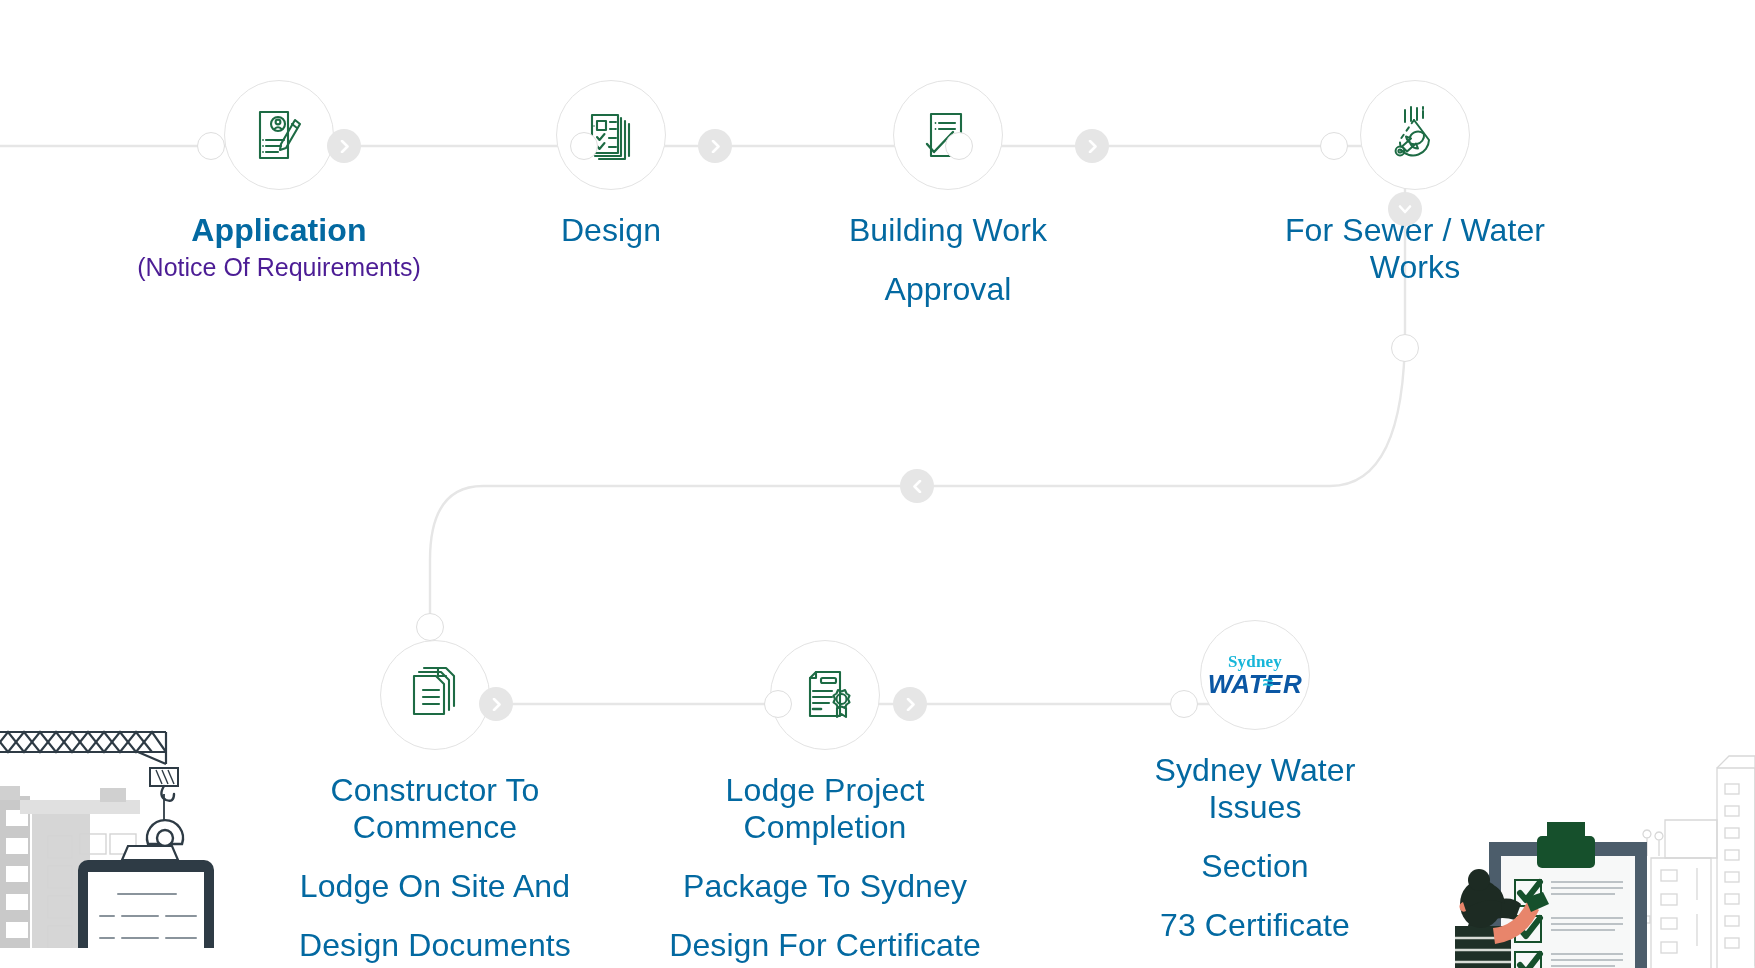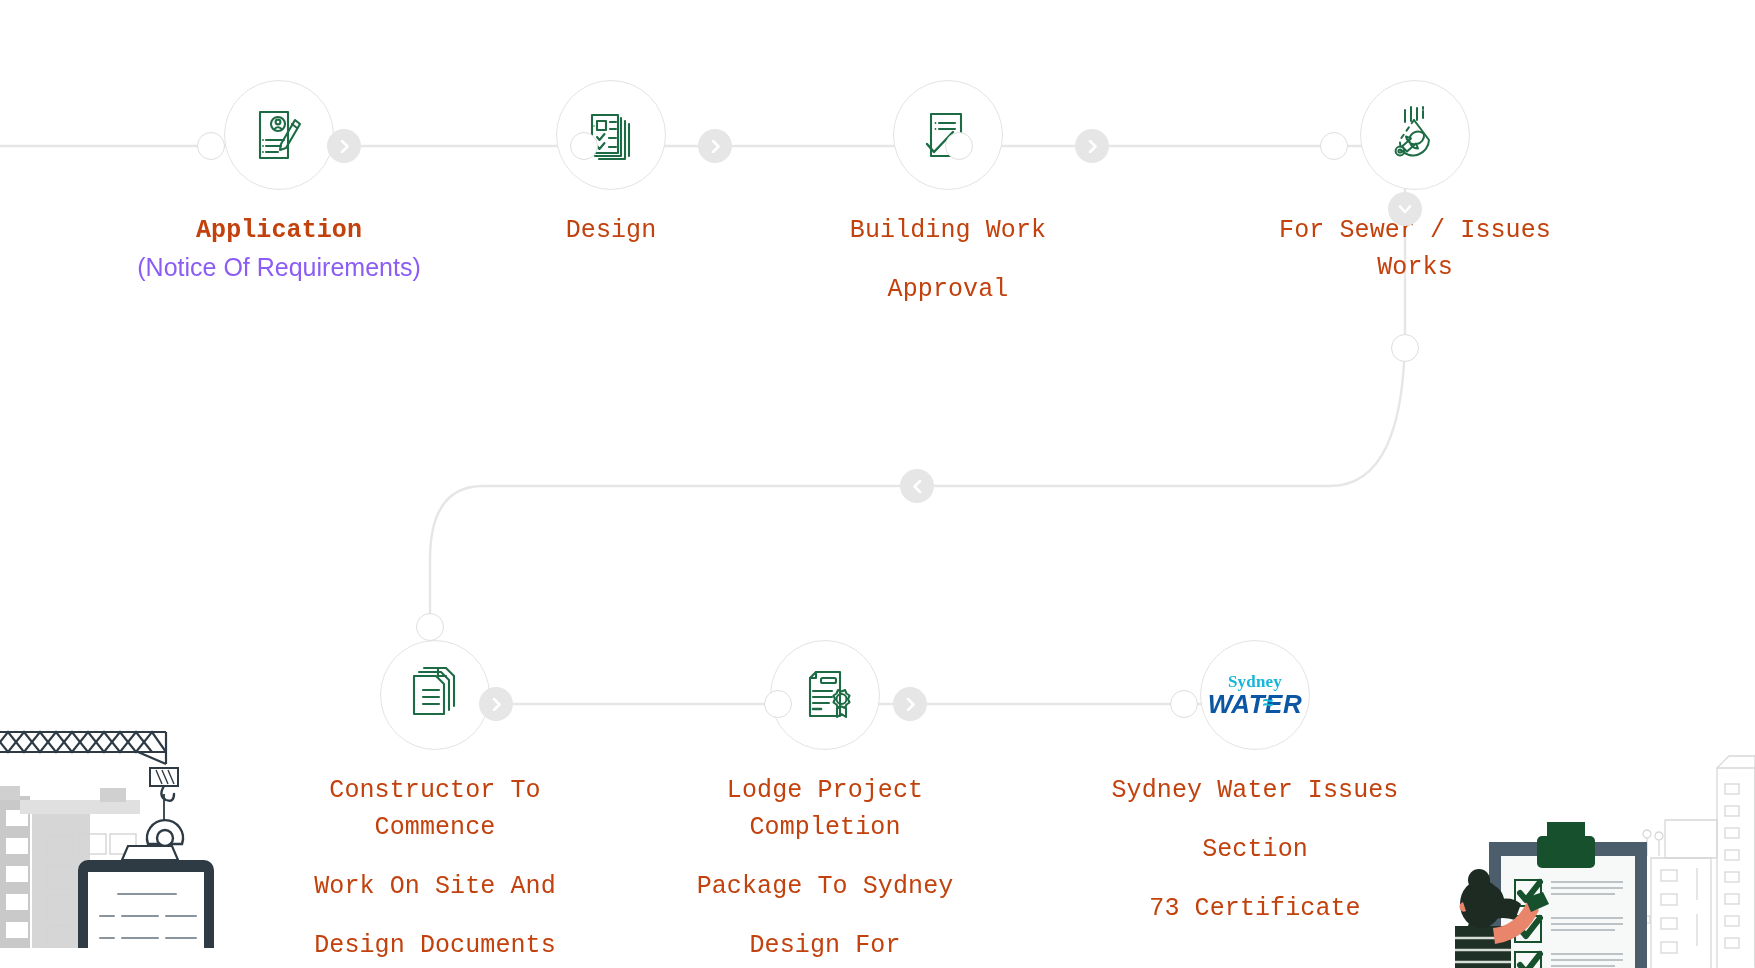--- a/index.html
+++ b/index.html
@@ -27,32 +27,31 @@
     margin: 0 auto;
     border: 1.5px solid #e3e3e3;
     border-radius: 50%;
     background: #ffffff;
     display: flex; align-items: center; justify-content: center;
   }
   .circle svg { display:block; }
 
   .label {
     margin-top: 22px;
-    font-size: 25px;
+    font-size: 32px;
     line-height: 37px;
-    color: #c2410c;
+    color: #0369a1;
     font-weight: 400;
     letter-spacing: 0.1px;
-    font-family: Liberation Mono, monospace;
   }
   .label.bold { font-weight: 700; }
   .sub {
     font-size: 25px;
     line-height: 37px;
-    color: #8b5cf6;
+    color: #4c1d95;
     font-weight: 400;
   }
 
   .hub {
     position: absolute;
     width: 28px; height: 28px;
     border: 1.5px solid #dedede;
     border-radius: 50%;
     background: #fff;
     z-index: 4;
@@ -328,39 +327,39 @@
             <line x1="39" y1="7" x2="39" y2="14"></line>
             <line x1="39" y1="3" x2="39" y2="5"></line>
             <path d="M30 16 L45 36 a16 16 0 0 1 -28 10"></path>
             <path d="M30 16 L16 36 a16 16 0 0 0 4 12" stroke-dasharray="4 5"></path>
             <path d="M40 30 a8.5 8.5 0 1 0 -6 14.5 l-2 -5 l-9 8 l-5 -5 l9 -8 l-5 -2 a8.5 8.5 0 0 0 18 -2.5"></path>
             <circle cx="16" cy="47" r="4.4"></circle>
             <circle cx="16" cy="47" r="1.6"></circle>
           </g>
         </svg>
       </div>
-      <div class="label">For Sewer / Issues Works</div>
+      <div class="label">For Sewer / Water Works</div>
     </div>
 
     <div class="step" style="left:270px;top:640px;width:330px">
       <div class="circle">
         <svg width="62" height="62" viewBox="0 0 62 62">
           <g fill="none" stroke="#1d6b44" stroke-width="2.1" stroke-linecap="round" stroke-linejoin="round">
             <path d="M10 12 h22 l8 8 v30 h-30 z"></path>
             <path d="M15 8 h22 l8 8 v30"></path>
             <path d="M20 4 h22 l8 8 v30"></path>
             <path d="M42 12 h-8 v-8"></path>
             <line x1="19" y1="26" x2="35" y2="26"></line>
             <line x1="19" y1="33" x2="35" y2="33"></line>
             <line x1="19" y1="40" x2="35" y2="40"></line>
           </g>
         </svg>
       </div>
       <div class="label">Constructor To Commence</div>
-      <div class="label">Work On Site And</div>
+      <div class="label">Lodge On Site And</div>
       <div class="label">Design Documents</div>
     </div>
 
     <div class="step" style="left:660px;top:640px;width:330px">
       <div class="circle">
         <svg width="62" height="62" viewBox="0 0 62 62">
           <g fill="none" stroke="#1d6b44" stroke-width="2.1" stroke-linecap="round" stroke-linejoin="round">
             <path d="M22 8 h24 v44 h-30 v-38 z"></path>
             <path d="M22 8 v6 h-6"></path>
             <rect x="27" y="14" width="15" height="5" rx="1.5"></rect>
@@ -372,21 +371,21 @@
             <circle cx="47.5" cy="35" r="5"></circle>
             <path d="M43 44 v9 l4.5 -3 l4.5 3 v-9"></path>
           </g>
         </svg>
       </div>
       <div class="label">Lodge Project Completion</div>
       <div class="label">Package To Sydney</div>
       <div class="label">Design For Certificate</div>
     </div>
 
-    <div class="step" style="left:1105px;top:640px;width:300px">
+    <div class="step" style="left:1105px;top:620px;width:300px">
       <div class="circle">
         <div class="sw-logo">
           <span class="sw-sydney">Sydney</span>
           <span class="sw-water">
             <span>WATER</span>
             <span class="sw-tilde">≈</span>
           </span>
         </div>
       </div>
       <div class="label">Sydney Water Issues</div>

